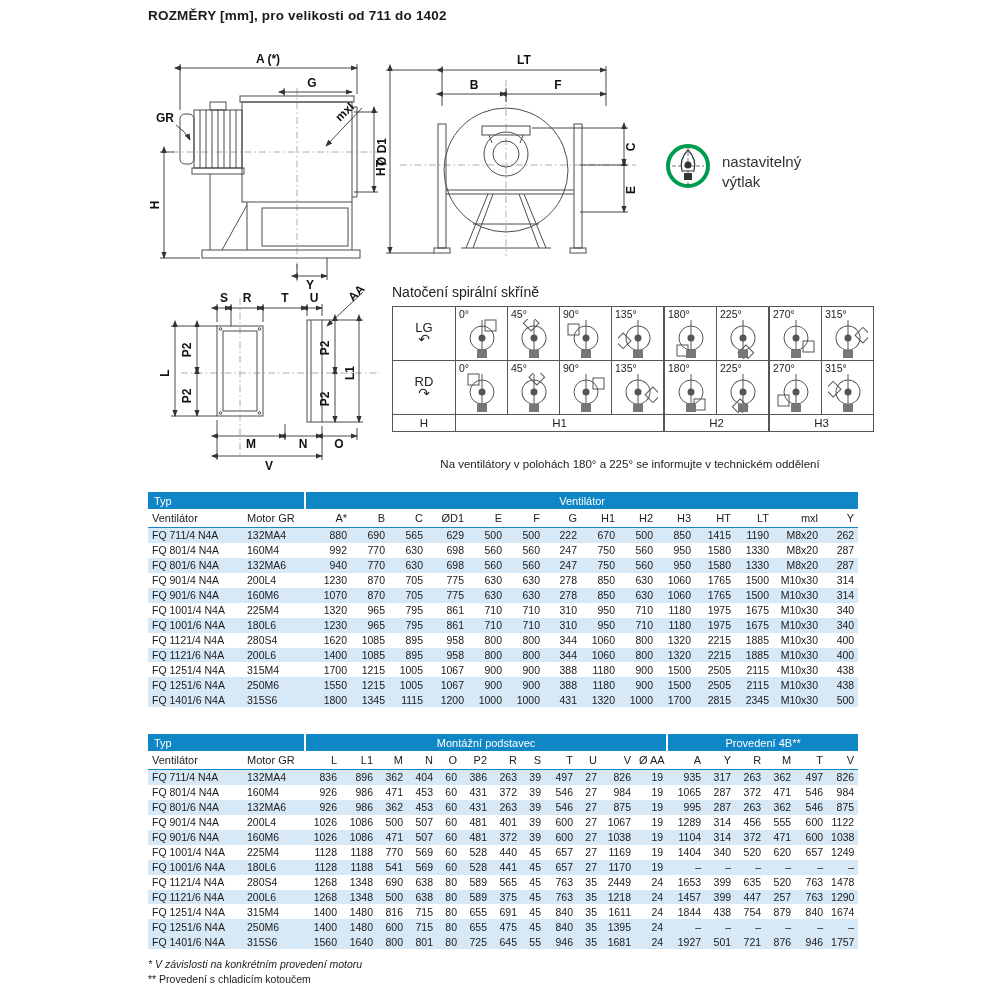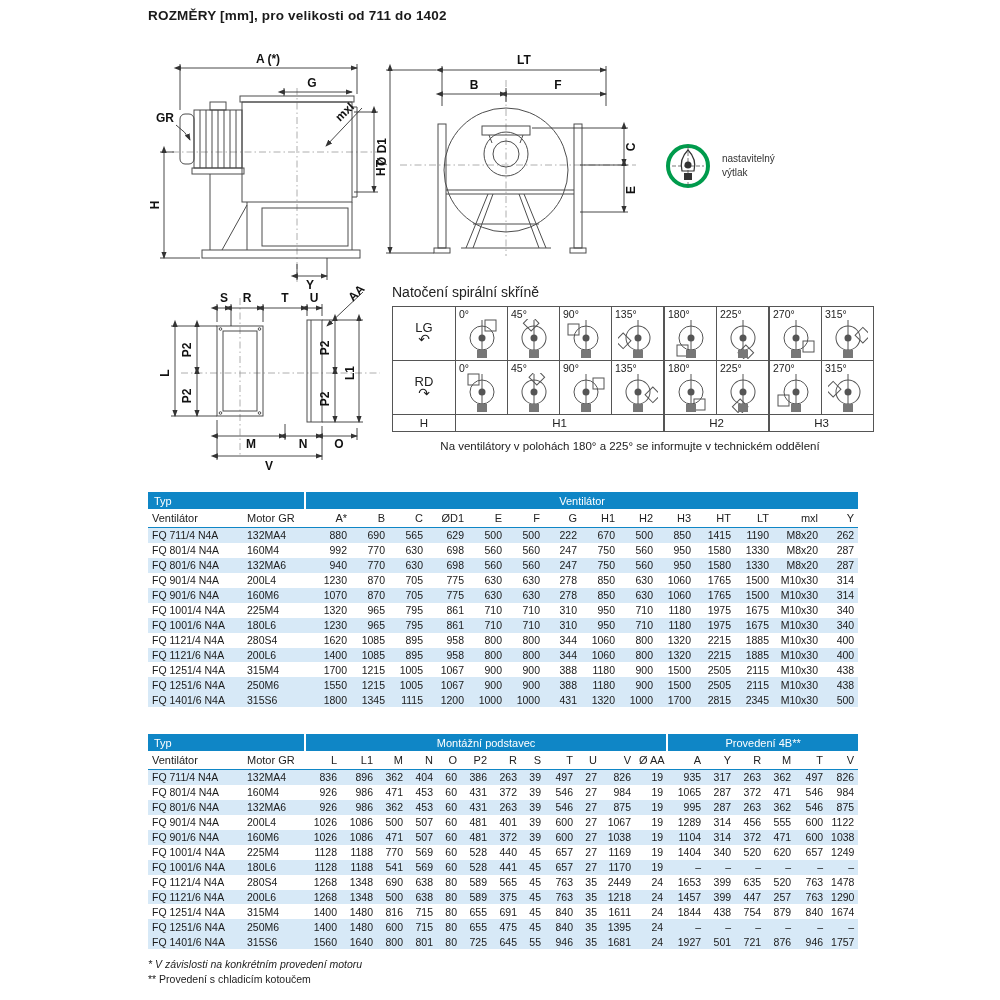--- a/index.html
+++ b/index.html
@@ -7,33 +7,33 @@
         font-family:"Liberation Sans",sans-serif;color:#1a1a1a;}
   .title{position:absolute;left:148px;top:8px;font-size:13.5px;font-weight:bold;letter-spacing:.2px;}
   .drawing{position:absolute;}
   .ln{stroke:#4d4d4d;fill:none;stroke-width:1;}
   .cl{stroke:#9a9a9a;fill:none;stroke-width:.8;stroke-dasharray:7 3 1.5 3;}
   .dl{stroke:#333;fill:none;stroke-width:.9;}
   .dim{font-size:12px;font-weight:bold;fill:#111;font-family:"Liberation Sans",sans-serif;}
   
   .badge{position:absolute;left:664px;top:142px;}
   .badge-ring{stroke:var(--badge-green,#009b4c);}
-  .badge-label{position:absolute;left:722px;top:152px;font-size:10px;line-height:1.35;color:#333;}
+  .badge-label{position:absolute;left:722px;top:152px;font-size:15px;line-height:1.35;color:#333;}
   
   .rotation-title{position:absolute;left:392px;top:284px;font-size:14px;color:#222;}
   #rotation-table{position:absolute;left:392px;top:306px;border-collapse:collapse;}
   #rotation-table td{border:1px solid #555;padding:0;}
   .side-cell{width:62px;text-align:center;font-size:13px;color:#222;}
   .side-cell .curve{display:block;font-size:14px;margin-top:-4px;}
   .angle-cell{width:51px;height:53px;position:relative;}
   .angle-label{position:absolute;top:1px;left:3px;font-size:10.5px;color:#222;}
   .fan-icon{display:block;margin:11px auto 1px auto;}
   .foot-cell{height:16px;text-align:center;font-size:11.5px;color:#222;}
   .heavy{border-left:2px solid #555 !important;}
-  .rotation-note{position:absolute;left:392px;top:440px;width:476px;text-align:center;
+  .rotation-note{position:absolute;left:392px;top:458px;width:476px;text-align:center;
                  font-size:11.5px;color:#222;white-space:nowrap;}
   
   .dim-table{position:absolute;left:148px;border-collapse:collapse;table-layout:fixed;width:710px;
              font-size:10.5px;color:#1a1a1a;}
   .dim-table th,.dim-table td{padding:1.2px 4px;overflow:hidden;white-space:nowrap;}
   .dim-table .group-row th{background:var(--header-blue,#0f86c6);color:#fff;font-size:11px;
              font-weight:normal;text-align:center;height:15px;}
   .dim-table .group-row th.first{text-align:left;padding-left:6px;}
   .dim-table .group-row th + th{border-left:2px solid #fff;}
   .dim-table .col-row th{font-weight:normal;color:#222;height:15px;font-size:11px;

